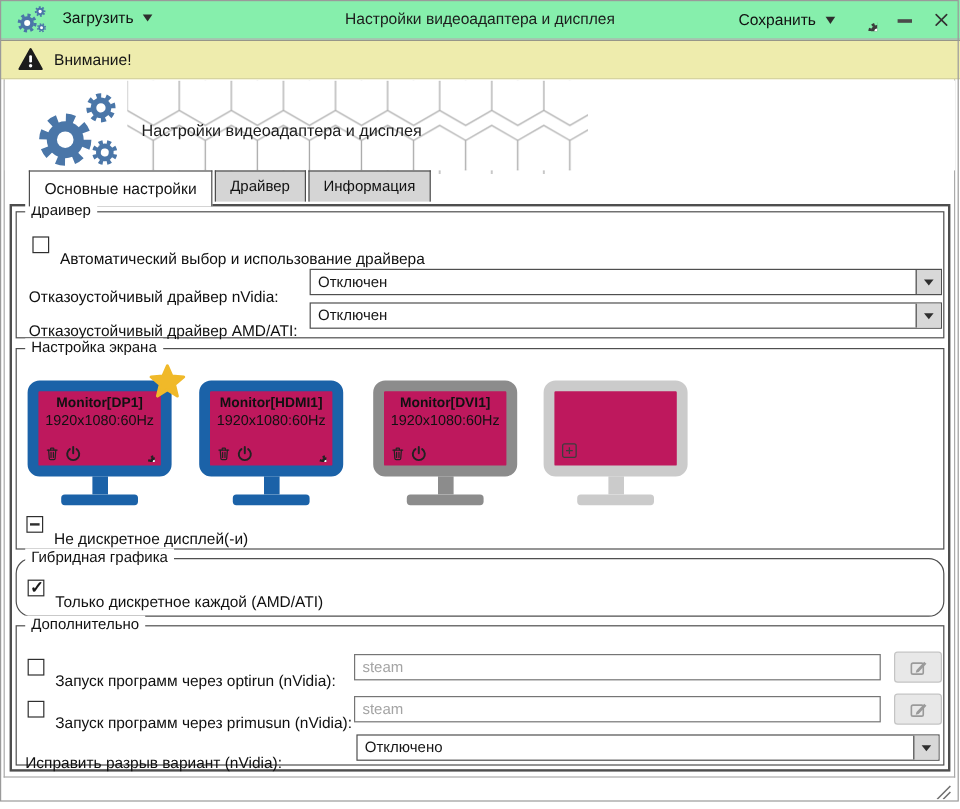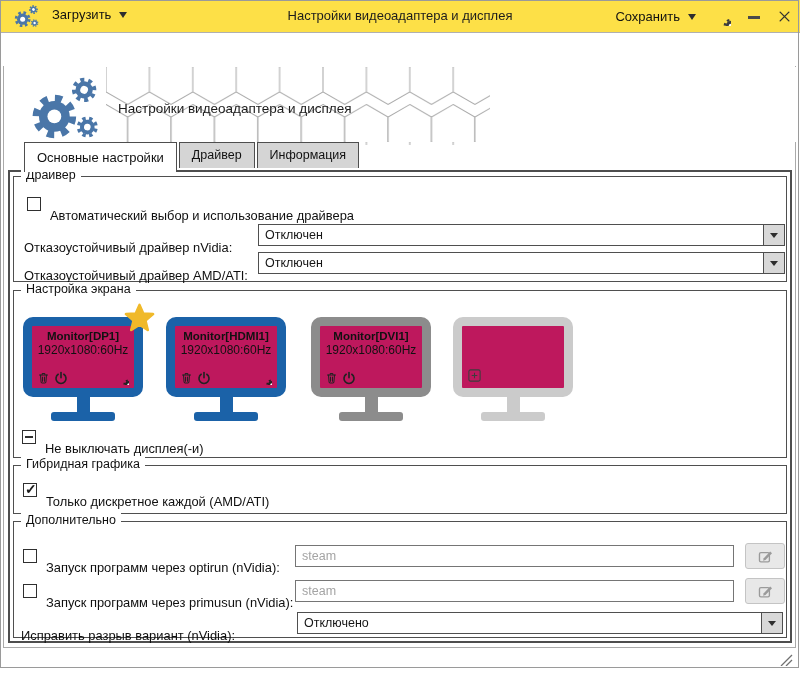--- a/index.html
+++ b/index.html
@@ -6,21 +6,21 @@
   html,body { background:#fff; }
   body { font-family:"Liberation Sans", sans-serif; color:#111; }
   #app { position:relative; width:800px; height:674px; background:#fff; overflow:hidden; }
 
   
   .winframe { position:absolute; left:0; top:0; width:799px; height:668px;
               border:1px solid #9a9a9a; pointer-events:none; z-index:14; }
   .innerframe { position:absolute; left:3px; top:66px; width:793px; height:582px;
                 border:1px solid #aaa; border-top:none; z-index:0; }
   .titlebar { position:absolute; left:0; top:0; width:100%; height:33px;
-              background:#fde047; border-bottom:1px solid #b0b0b0; z-index:10; }
+              background:#86efac; border-bottom:1px solid #b0b0b0; z-index:10; }
   .tb-logo { position:absolute; left:13px; top:4px; color:#4a76a8; }
   .tb-load { position:absolute; left:52px; top:7px; display:flex; align-items:center; gap:8px;
              font-size:13px; cursor:default; }
   .tb-title { position:absolute; left:0; right:0; top:8px; text-align:center; font-size:13px; color:#1c1c1c; }
   .tb-right { position:absolute; right:8px; top:0; height:33px; display:flex; align-items:center; gap:17px; }
   .tb-save { display:flex; align-items:center; gap:8px; font-size:13px; }
   .caret { width:0; height:0; border-left:4.5px solid transparent; border-right:4.5px solid transparent;
            border-top:6px solid #2e2e2e; display:inline-block; }
   .tb-gear { color:#3c3c3c; display:flex; }
   .tb-min { width:12px; height:3px; background:#4a4a4a; margin-top:2px; }
@@ -169,20 +169,26 @@
       </span>
       <span class="tb-min"></span>
       <span class="tb-close">
         <svg width="15" height="15" viewBox="0 0 24 24">
             <use href="#i-close"></use>
           </svg>
       </span>
     </div>
   </div>
 
+  <div class="banner">
+    <svg width="21" height="21" viewBox="0 0 24 24">
+        <use href="#i-warn"></use>
+      </svg>
+    <span class="banner-text">Внимание!</span>
+  </div>
 
   <div class="innerframe"></div>
 
   <div class="header">
     <svg class="hexes" width="384" height="78">
       <defs>
         <pattern id="hexp" width="43.4" height="75" patternUnits="userSpaceOnUse">
           <g fill="#ffffff" stroke="#a8a8a8" stroke-width="1">
             <path d="M21.7 -25 l21.7 12.5 v25 L21.7 25 L0 12.5 v-25 Z" transform="translate(0,12.5)"></path>
             <path d="M0 -25 l21.7 12.5 v25 L0 25 L-21.7 12.5 v-25 Z" transform="translate(0,62.5)"></path>
@@ -298,24 +304,24 @@
         <div class="mon-frame">
           <svg class="mon-plus" width="15" height="15" viewBox="0 0 24 24">
               <use href="#i-plussq"></use>
             </svg>
         </div>
         <div class="mon-neck"></div>
           <div class="mon-base"></div>
       </div>
 
       <span class="cb indet" style="left:8px; top:139px;"></span>
-      <span class="lbl" style="left:31px; top:138px;">Не выключать дисплея(-и)</span>
-    </div>
-
-    <div class="fs" style="left:3px; right:3px; top:293px; height:49px;">
+      <span class="lbl" style="left:31px; top:138px;">Не дискретное дисплей(-и)</span>
+    </div>
+
+    <div class="fs" style="left:3px; right:3px; top:293px; height:49px;border-radius:13px;">
       <span class="fs-legend">Гибридная графика</span>
       <span class="cb checked" style="left:9px; top:17px;"></span>
       <span class="lbl" style="left:32px; top:16px;">Только дискретное каждой (AMD/ATI)</span>
     </div>
 
     <div class="fs" style="left:3px; right:3px; top:349px; height:117px; border-bottom-color:#4f4f4f;">
       <span class="fs-legend">Дополнительно</span>
 
       <span class="cb" style="left:9px; top:27px;"></span>
       <span class="lbl" style="left:32px; top:26px;">Запуск программ через optirun (nVidia):</span>

